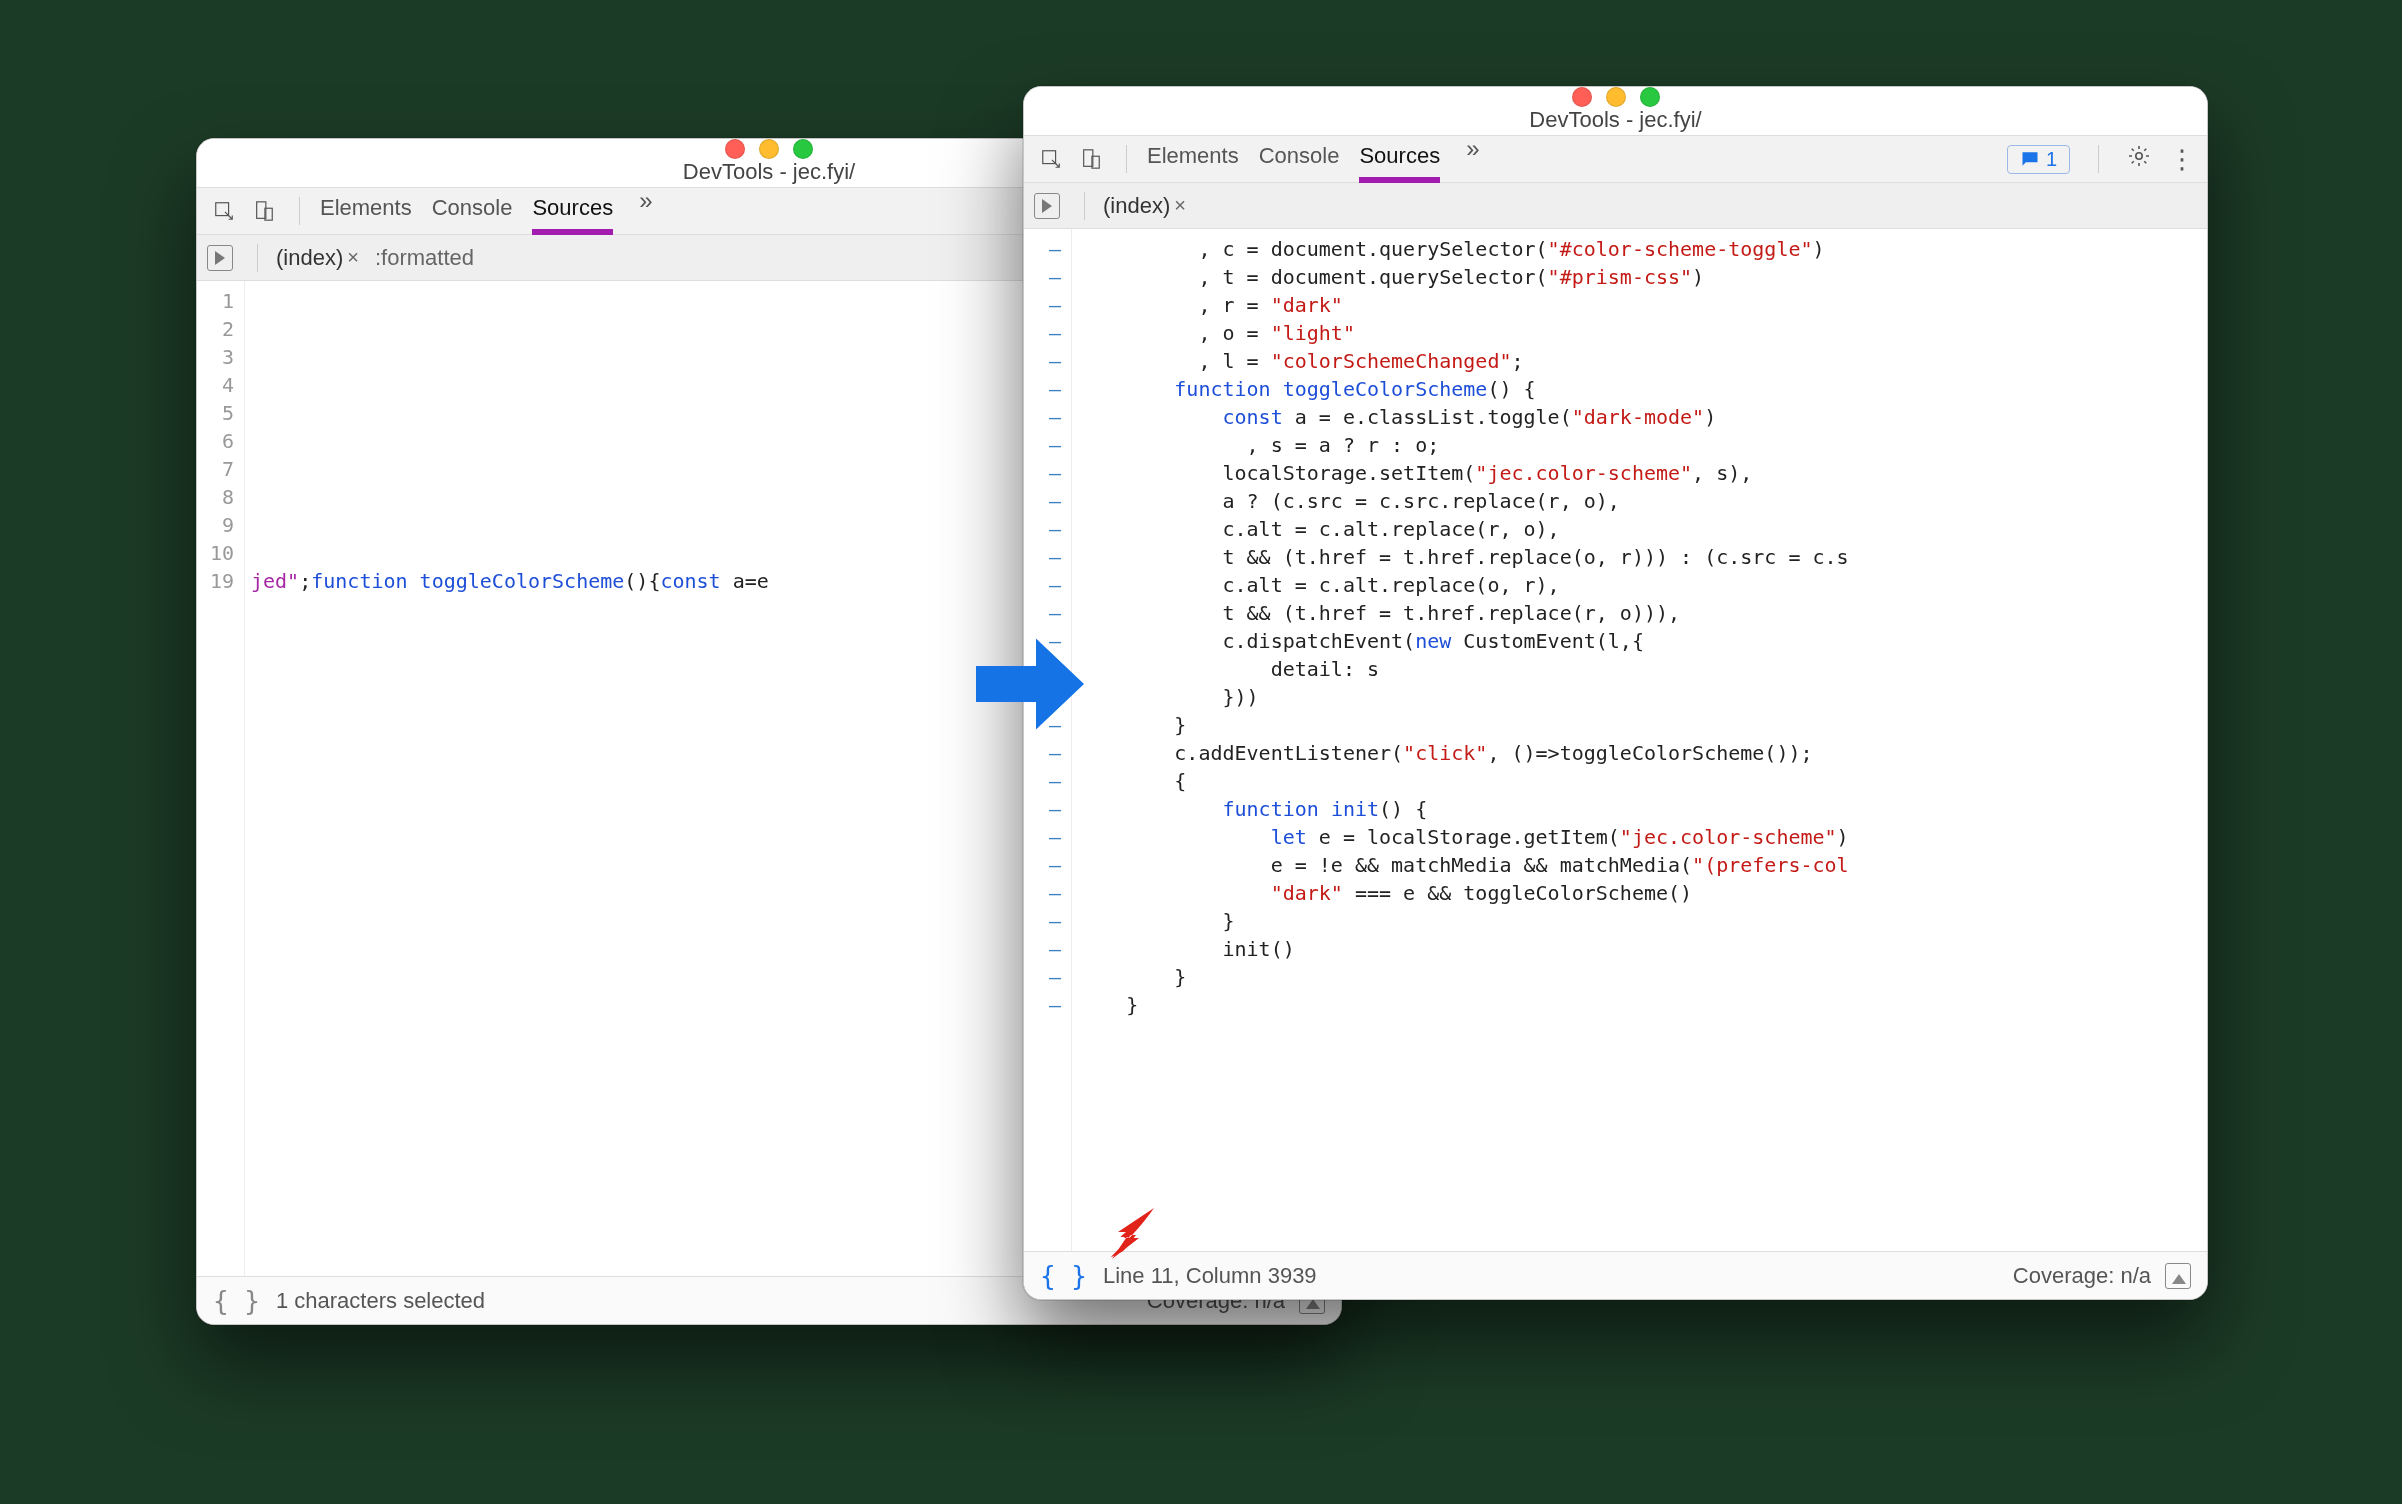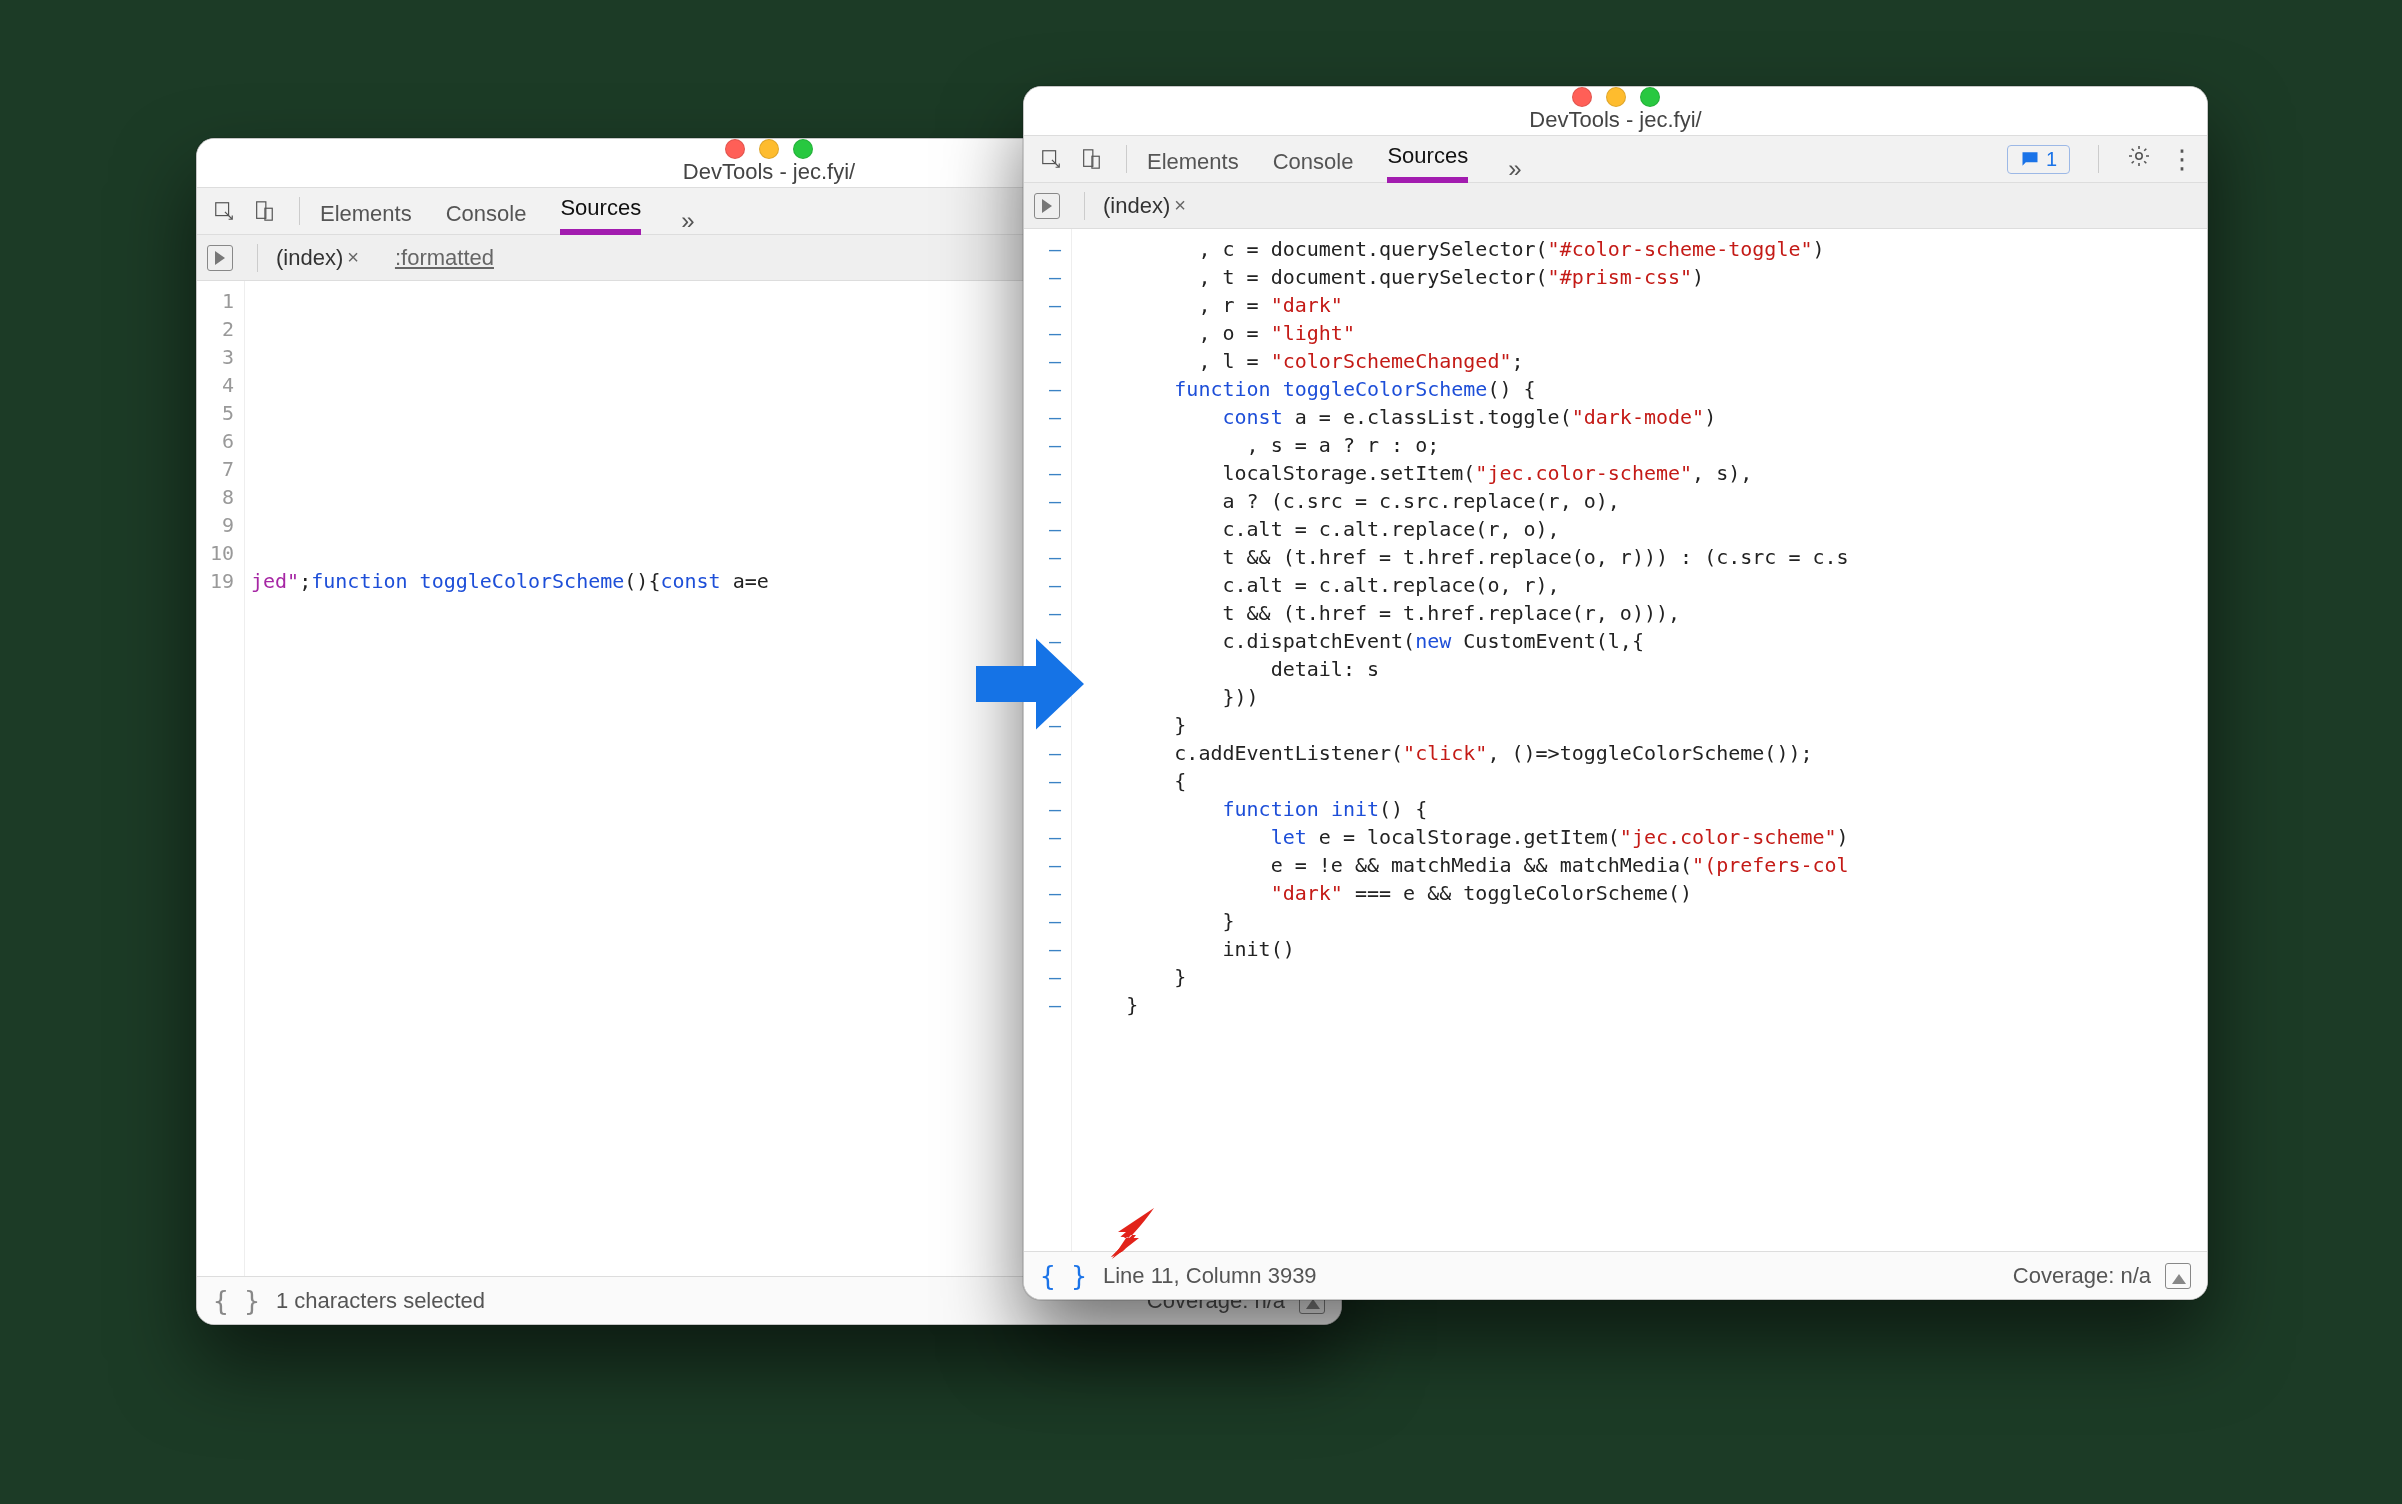--- a/index.html
+++ b/index.html
@@ -40,21 +40,21 @@
   .toolbar {
     height:48px; background:#f2f2f2; border-top:1px solid #ddd; border-bottom:1px solid #ddd;
     display:flex; align-items:center; padding:0 12px; gap:10px;
   }
   .toolbar .sep { width:1px; height:28px; background:#ccc; margin:0 10px; }
   .icon-btn {
     width:30px; height:30px; display:flex; align-items:center; justify-content:center;
     color:#555; cursor:pointer; border-radius:4px;
   }
   .icon-btn svg { width:22px; height:22px; stroke:#555; fill:none; stroke-width:1.3; }
-  .tabs { display:flex; align-items:flex-end; gap:34px; font-size:22px; color:#555; }
+  .tabs { display:flex; align-items:flex-start; gap:20px; font-size:22px; color:#555; }
   .tab { padding:8px 0; cursor:pointer; display:flex; align-items:center; gap:6px;}
   .tab.active { color:#111; border-bottom:6px solid #a21caf; }
   .more { color:#555; font-size:24px; padding:0 6px; cursor:pointer;}
   .toolbar .right { margin-left:auto; display:flex; align-items:center; gap:18px;}
   .pill {
     display:flex; align-items:center; gap:6px; border:1px solid #9cb8e6;
     color:#1a73e8; padding:2px 12px; border-radius:4px; font-size:20px; cursor:pointer;
   }
   .pill svg { width:20px; height:20px; stroke:#1a73e8; fill:#1a73e8; }
   .gear, .kebab { color:#555; font-size:26px; cursor:pointer; }
@@ -67,21 +67,21 @@
     width:26px; height:26px; border:1.5px solid #888; border-radius:3px; margin-right:12px;
     position:relative; cursor:pointer;
   }
   .tabbar2 .play::after {
     content:''; position:absolute; left:7px; top:5px;
     border-left:10px solid #777; border-top:7px solid transparent; border-bottom:7px solid transparent;
   }
   .tabbar2 .vsep { width:1px; height:28px; background:#ccc; margin:0 12px; }
   .tabbar2 .tab2 { display:flex; align-items:center; padding:0 6px;}
   .tabbar2 .closex { font-size:20px; color:#666; cursor:pointer; padding:0 4px;}
-  .tabbar2 .tab2.second { margin-left:20px; color:#666;text-decoration:underline; }
+  .tabbar2 .tab2.second { color:#666; }
 
   .editor {
     flex:1; display:flex; overflow:hidden; font-family: ui-monospace, Menlo, Consolas, monospace;
   }
   .gutter {
     background:#fff; color:#999; text-align:right; padding:6px 10px 0 10px;
     border-right:1px solid #eee; font-size:20px; line-height:28px; user-select:none;
     min-width:48px;
   }
   .gutter .ln { height:28px; }

